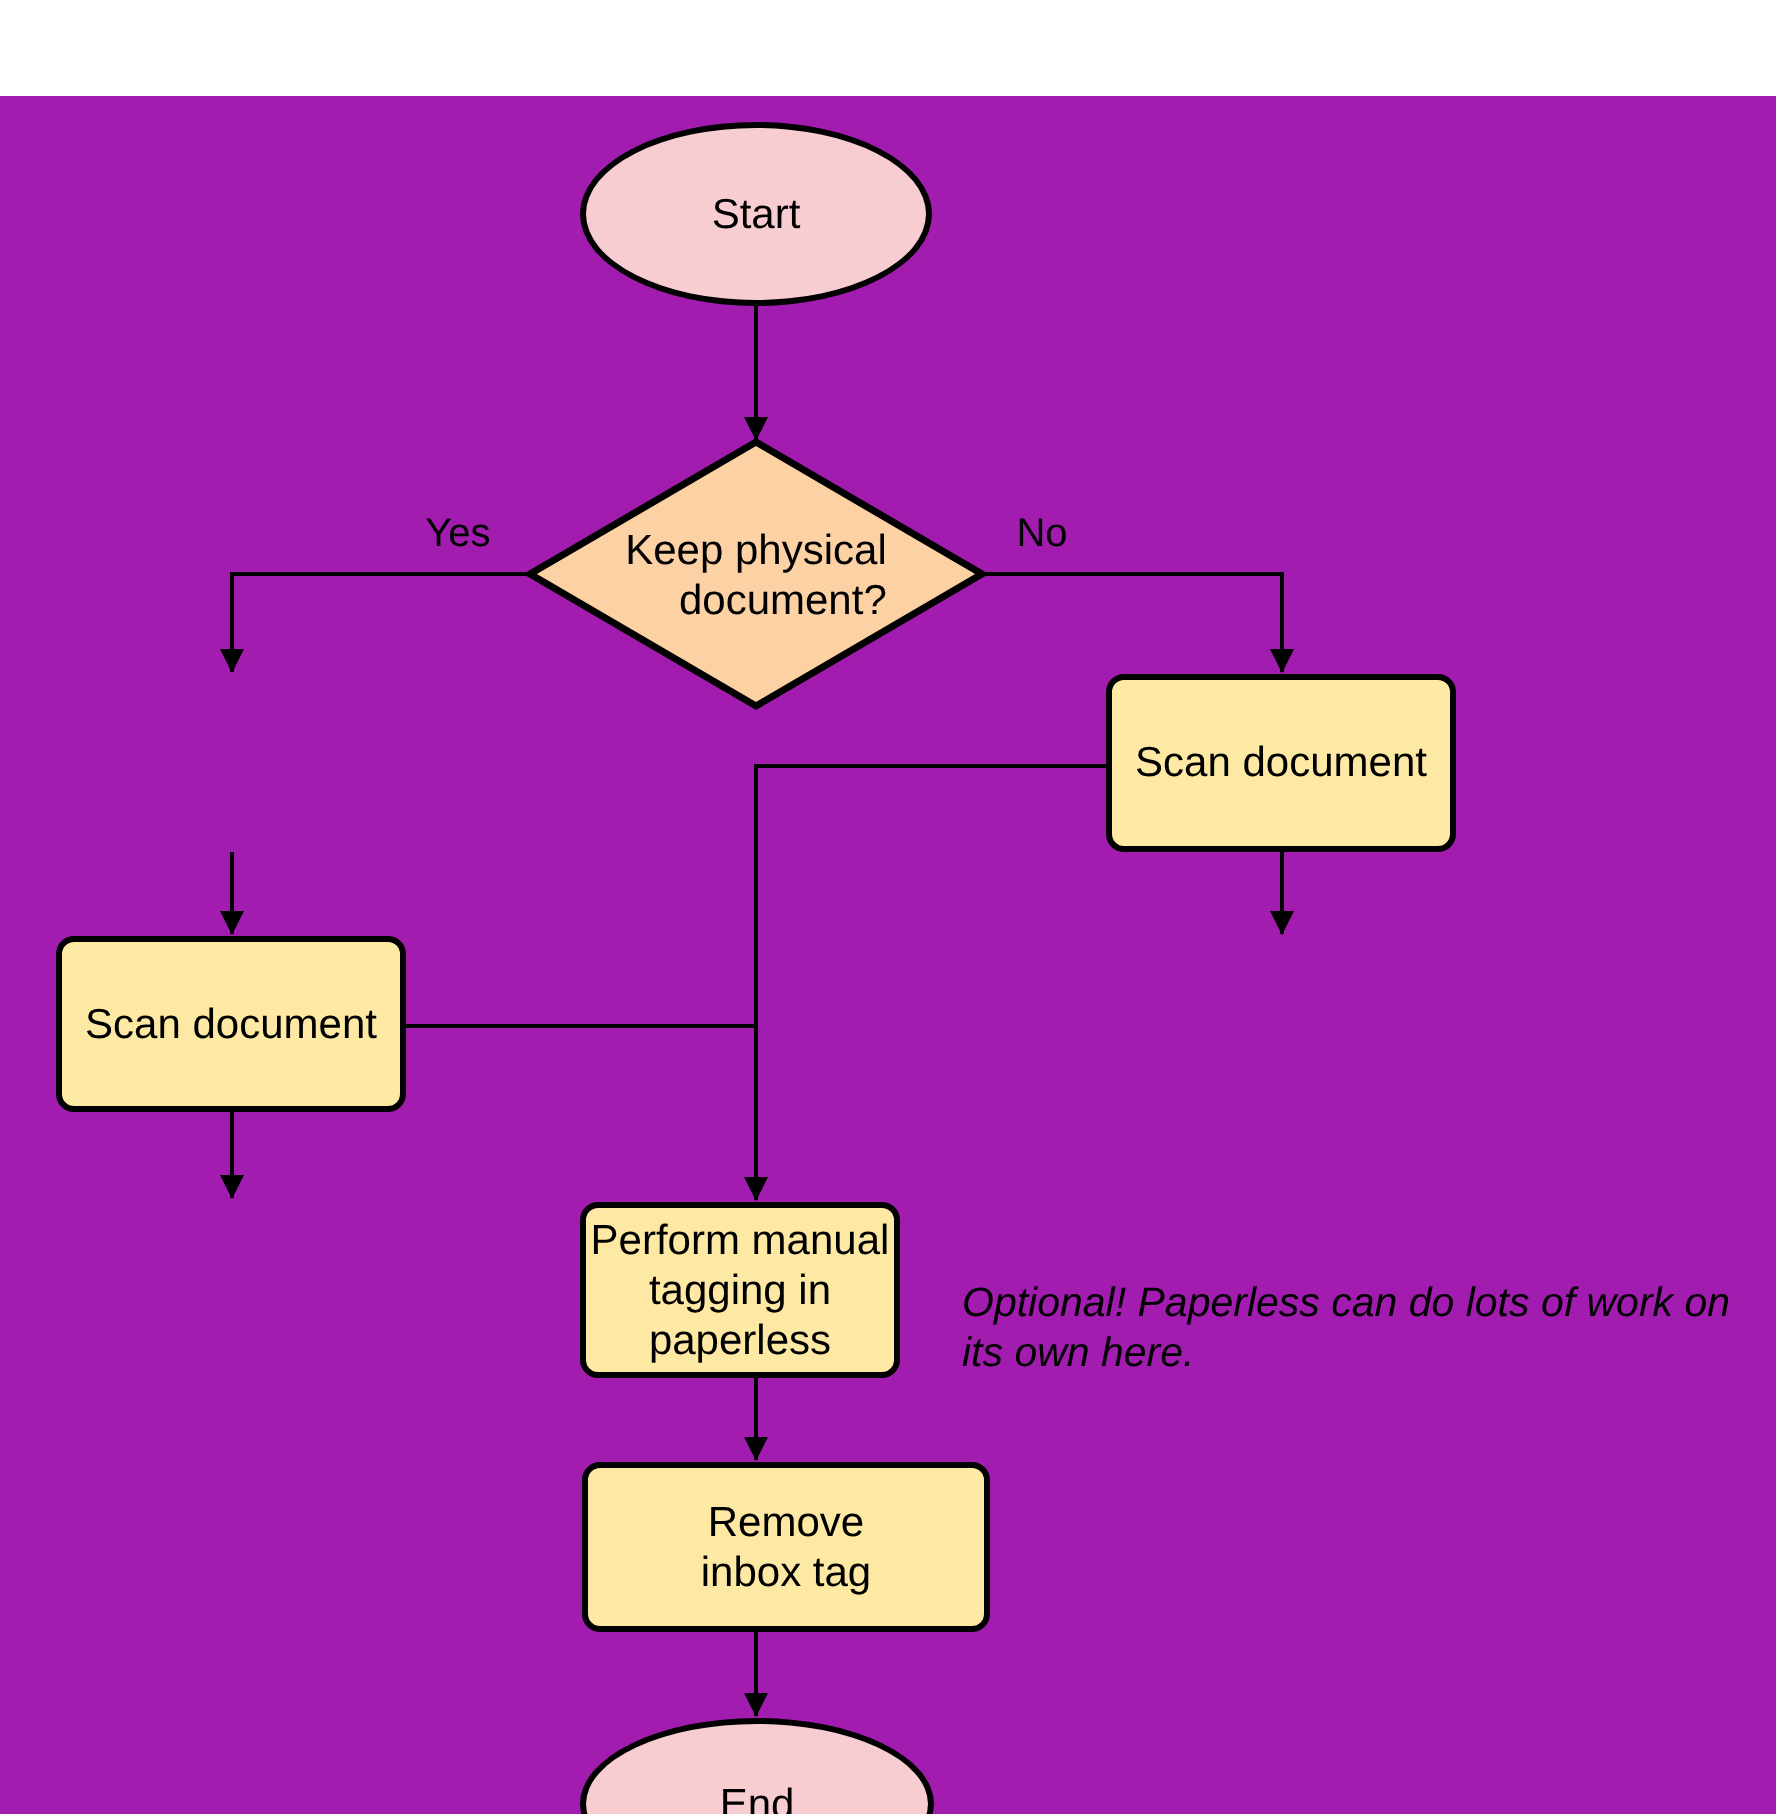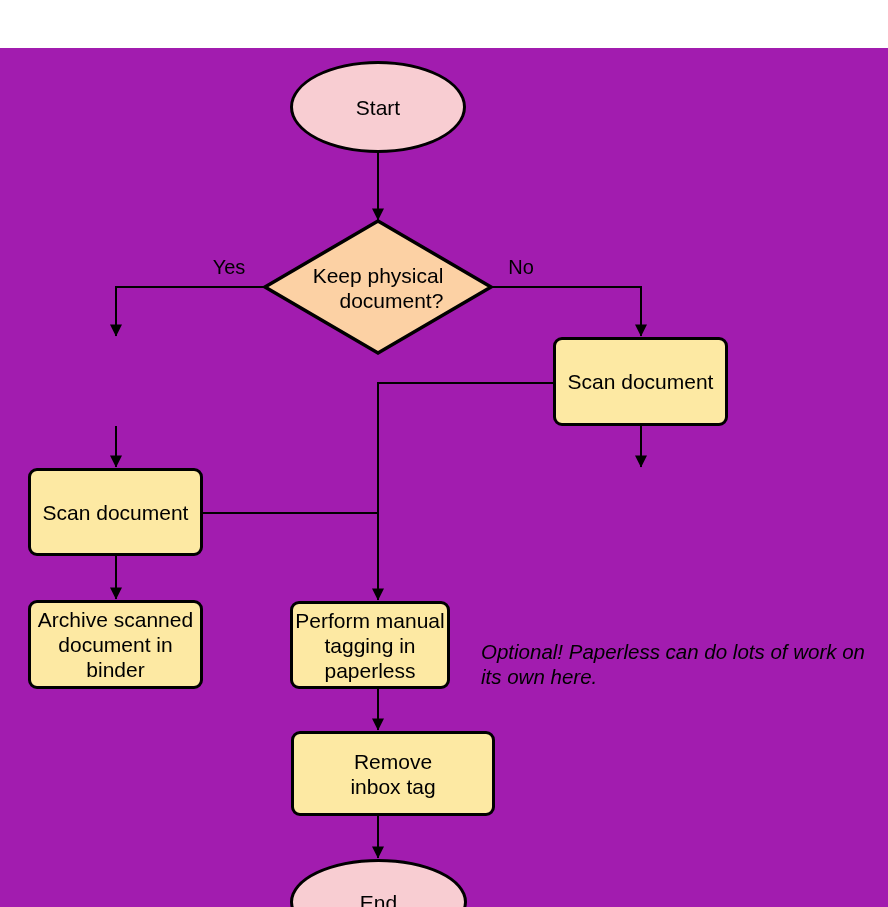--- a/index.html
+++ b/index.html
@@ -114,23 +114,20 @@
   <div class="decision-label" style="left:278px; top:213px; width:200px; height:54px;">Keep physical
 document?</div>
 
   <div class="edge-label" style="left:229px; top:209px;">Yes</div>
 
   <div class="edge-label" style="left:521px; top:209px;">No</div>
 
 
   <div class="node rect-node" style="left:28px; top:420px; width:175px; height:88px;">Scan document</div>
 
-  <div class="node rect-node" style="left:28px; top:552px; width:175px; height:89px;">Archive scanned
-document in
-binder</div>
 
   <div class="node rect-node" style="left:553px; top:289px; width:175px; height:89px;">Scan document</div>
 
 
   <div class="node rect-node" style="left:290px; top:553px; width:160px; height:88px;">Perform manual
 tagging in
 paperless</div>
 
   <div class="note" style="left:481px; top:591px; width:410px;">Optional! Paperless can do lots of work on
 its own here.</div>

